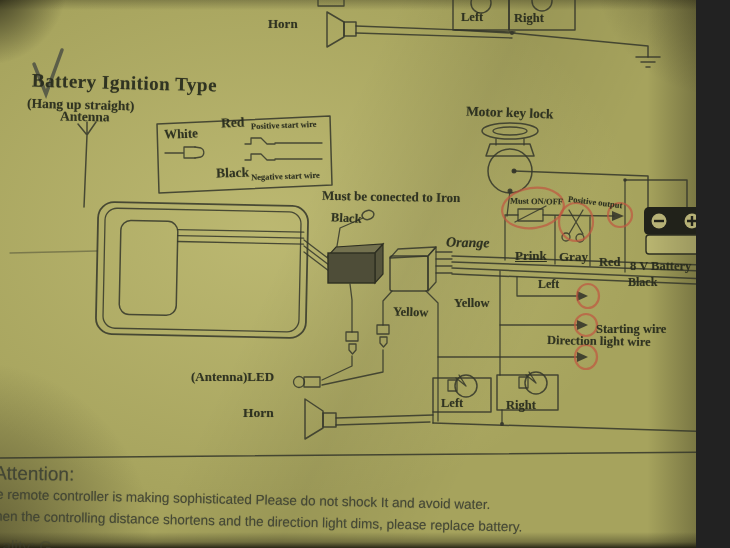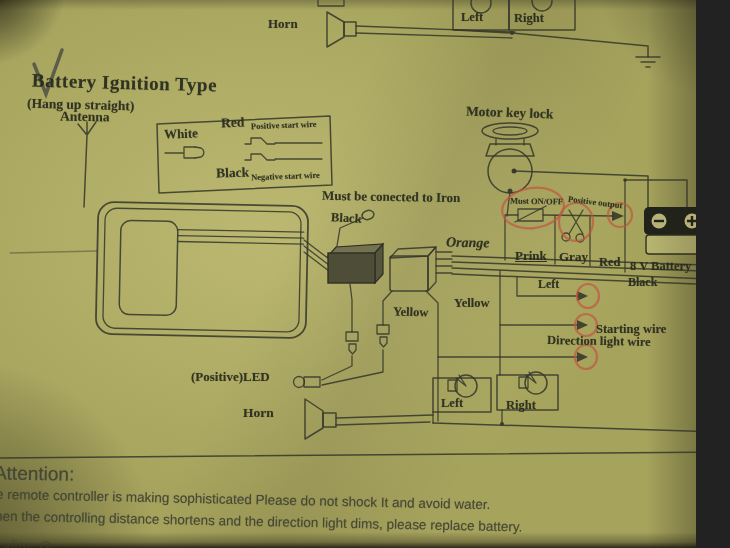--- a/index.html
+++ b/index.html
@@ -223,21 +223,21 @@
   <div class="lbl" style="left:630px;top:259px;font-size:12.5px;">8 V Battery</div>
 
   <div class="lbl" style="left:538px;top:277px;font-size:12px;">Left</div>
   <div class="lbl" style="left:628px;top:275px;font-size:12px;">Black</div>
   <div class="lbl" style="left:596px;top:288px;font-size:12.5px;margin-top:34px;">Starting wire</div>
 
   <div class="lbl" style="left:393px;top:305px;font-size:12.5px;transform:rotate(2deg);">Yellow</div>
   <div class="lbl" style="left:454px;top:296px;font-size:12.5px;">Yellow</div>
   <div class="lbl" style="left:547px;top:334px;font-size:12.5px;transform:rotate(1deg);">Direction light wire</div>
 
-  <div class="lbl" style="left:191px;top:369px;font-size:13px;">(Positive)LED</div>
+  <div class="lbl" style="left:191px;top:369px;font-size:13px;">(Antenna)LED</div>
   <div class="lbl" style="left:243px;top:405px;font-size:13.5px;">Horn</div>
   <div class="lbl" style="left:441px;top:396px;font-size:12.5px;">Left</div>
   <div class="lbl" style="left:506px;top:398px;font-size:12.5px;">Right</div>
 
   <div class="lbl sans" style="left:-6px;top:463px;font-size:19px;transform:rotate(1deg);">Attention:</div>
   <div class="lbl sans" style="left:-4px;top:492px;font-size:13.5px;transform:rotate(1.2deg);">e remote controller is making sophisticated Please do not shock It and avoid water.</div>
   <div class="lbl sans" style="left:-5px;top:514px;font-size:13.5px;transform:rotate(1.2deg);">hen the controlling distance shortens and the direction light dims, please replace battery.</div>
   <div class="lbl sans" style="left:2px;top:538px;font-size:16px;opacity:.45;transform:rotate(1deg);">ality: G</div>
 
 </div>

